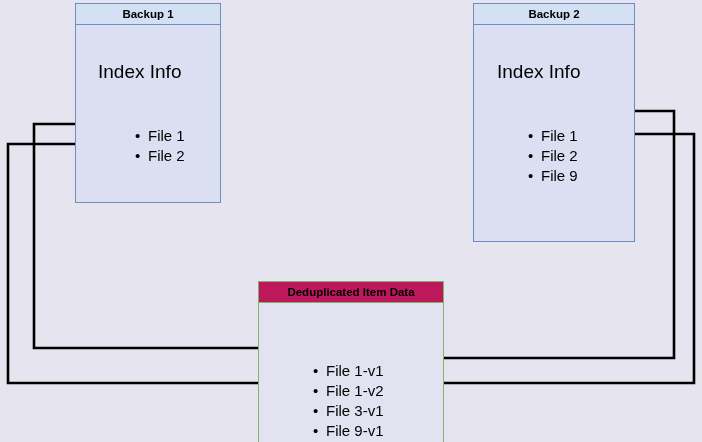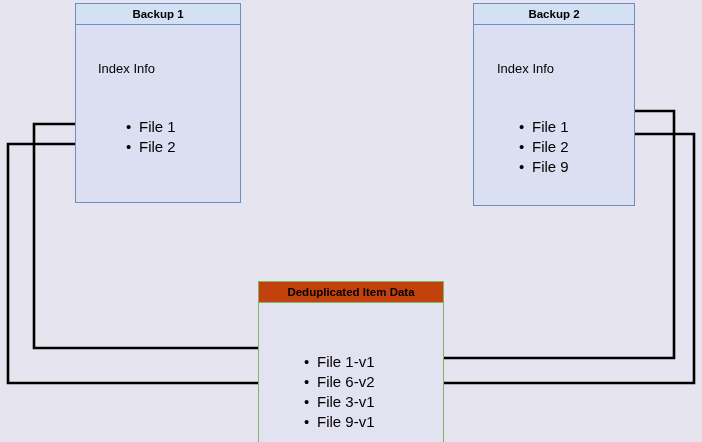--- a/index.html
+++ b/index.html
@@ -45,58 +45,58 @@
     font-weight: bold;
     color: #000;
     background: #d4e1f5;
     border-bottom: 1.5px solid #6c8ebf;
   }
   .box.green {
     border-color: #82b366;
     background: #e2e2f0;
   }
   .box.green .box-header {
-    background: #c2410c;
+    background: #be185d;
     border-bottom-color: #82b366;
   }
   .box-body {
     position: relative;
     box-sizing: border-box;
     height: calc(100% - 21px);
   }
   .section-label {
     position: absolute;
-    font-size: 13px;
+    font-size: 19px;
     color: #000;
     white-space: nowrap;
   }
   ul.file-list {
     position: absolute;
-    margin: 0;
+    margin: 9px;
     padding: 0 0 0 15px;
     list-style: none;
   }
   ul.file-list li {
     position: relative;
     font-size: 15px;
     line-height: 20px;
     color: #000;
     white-space: nowrap;
   }
   ul.file-list li::before {
     content: "\2022";
     position: absolute;
     left: -13px;
     top: 0;
     font-size: 15px;
     line-height: 20px;
   }
   
-  #backup1 { left: 75px;  top: 3px;   width: 166px; height: 200px; }
-  #backup2 { left: 473px; top: 3px;   width: 162px; height: 203px; }
+  #backup1 { left: 75px;  top: 3px;   width: 146px; height: 200px; }
+  #backup2 { left: 473px; top: 3px;   width: 162px; height: 239px; }
   #dedup   { left: 258px; top: 281px; width: 186px; height: 163px; }
 
   #backup1 .section-label { left: 22px; top: 36px; }
   #backup2 .section-label { left: 23px; top: 36px; }
 
   #backup1 ul.file-list { left: 48px; top: 92px; }
   #backup2 ul.file-list { left: 43px; top: 92px; }
   #dedup   ul.file-list { left: 43px; top: 49px; text-align: center; }
 </style>
 </head>
@@ -144,20 +144,20 @@
         <li>File 9</li>
       </ul>
     </div>
   </div>
 
   <div class="box green" id="dedup">
     <div class="box-header">Deduplicated Item Data</div>
     <div class="box-body">
       <ul class="file-list">
         <li>File 1-v1</li>
-        <li>File 6-v2</li>
+        <li>File 1-v2</li>
         <li>File 3-v1</li>
         <li>File 9-v1</li>
       </ul>
     </div>
   </div>
 
 </div>
 
 </body></html>

